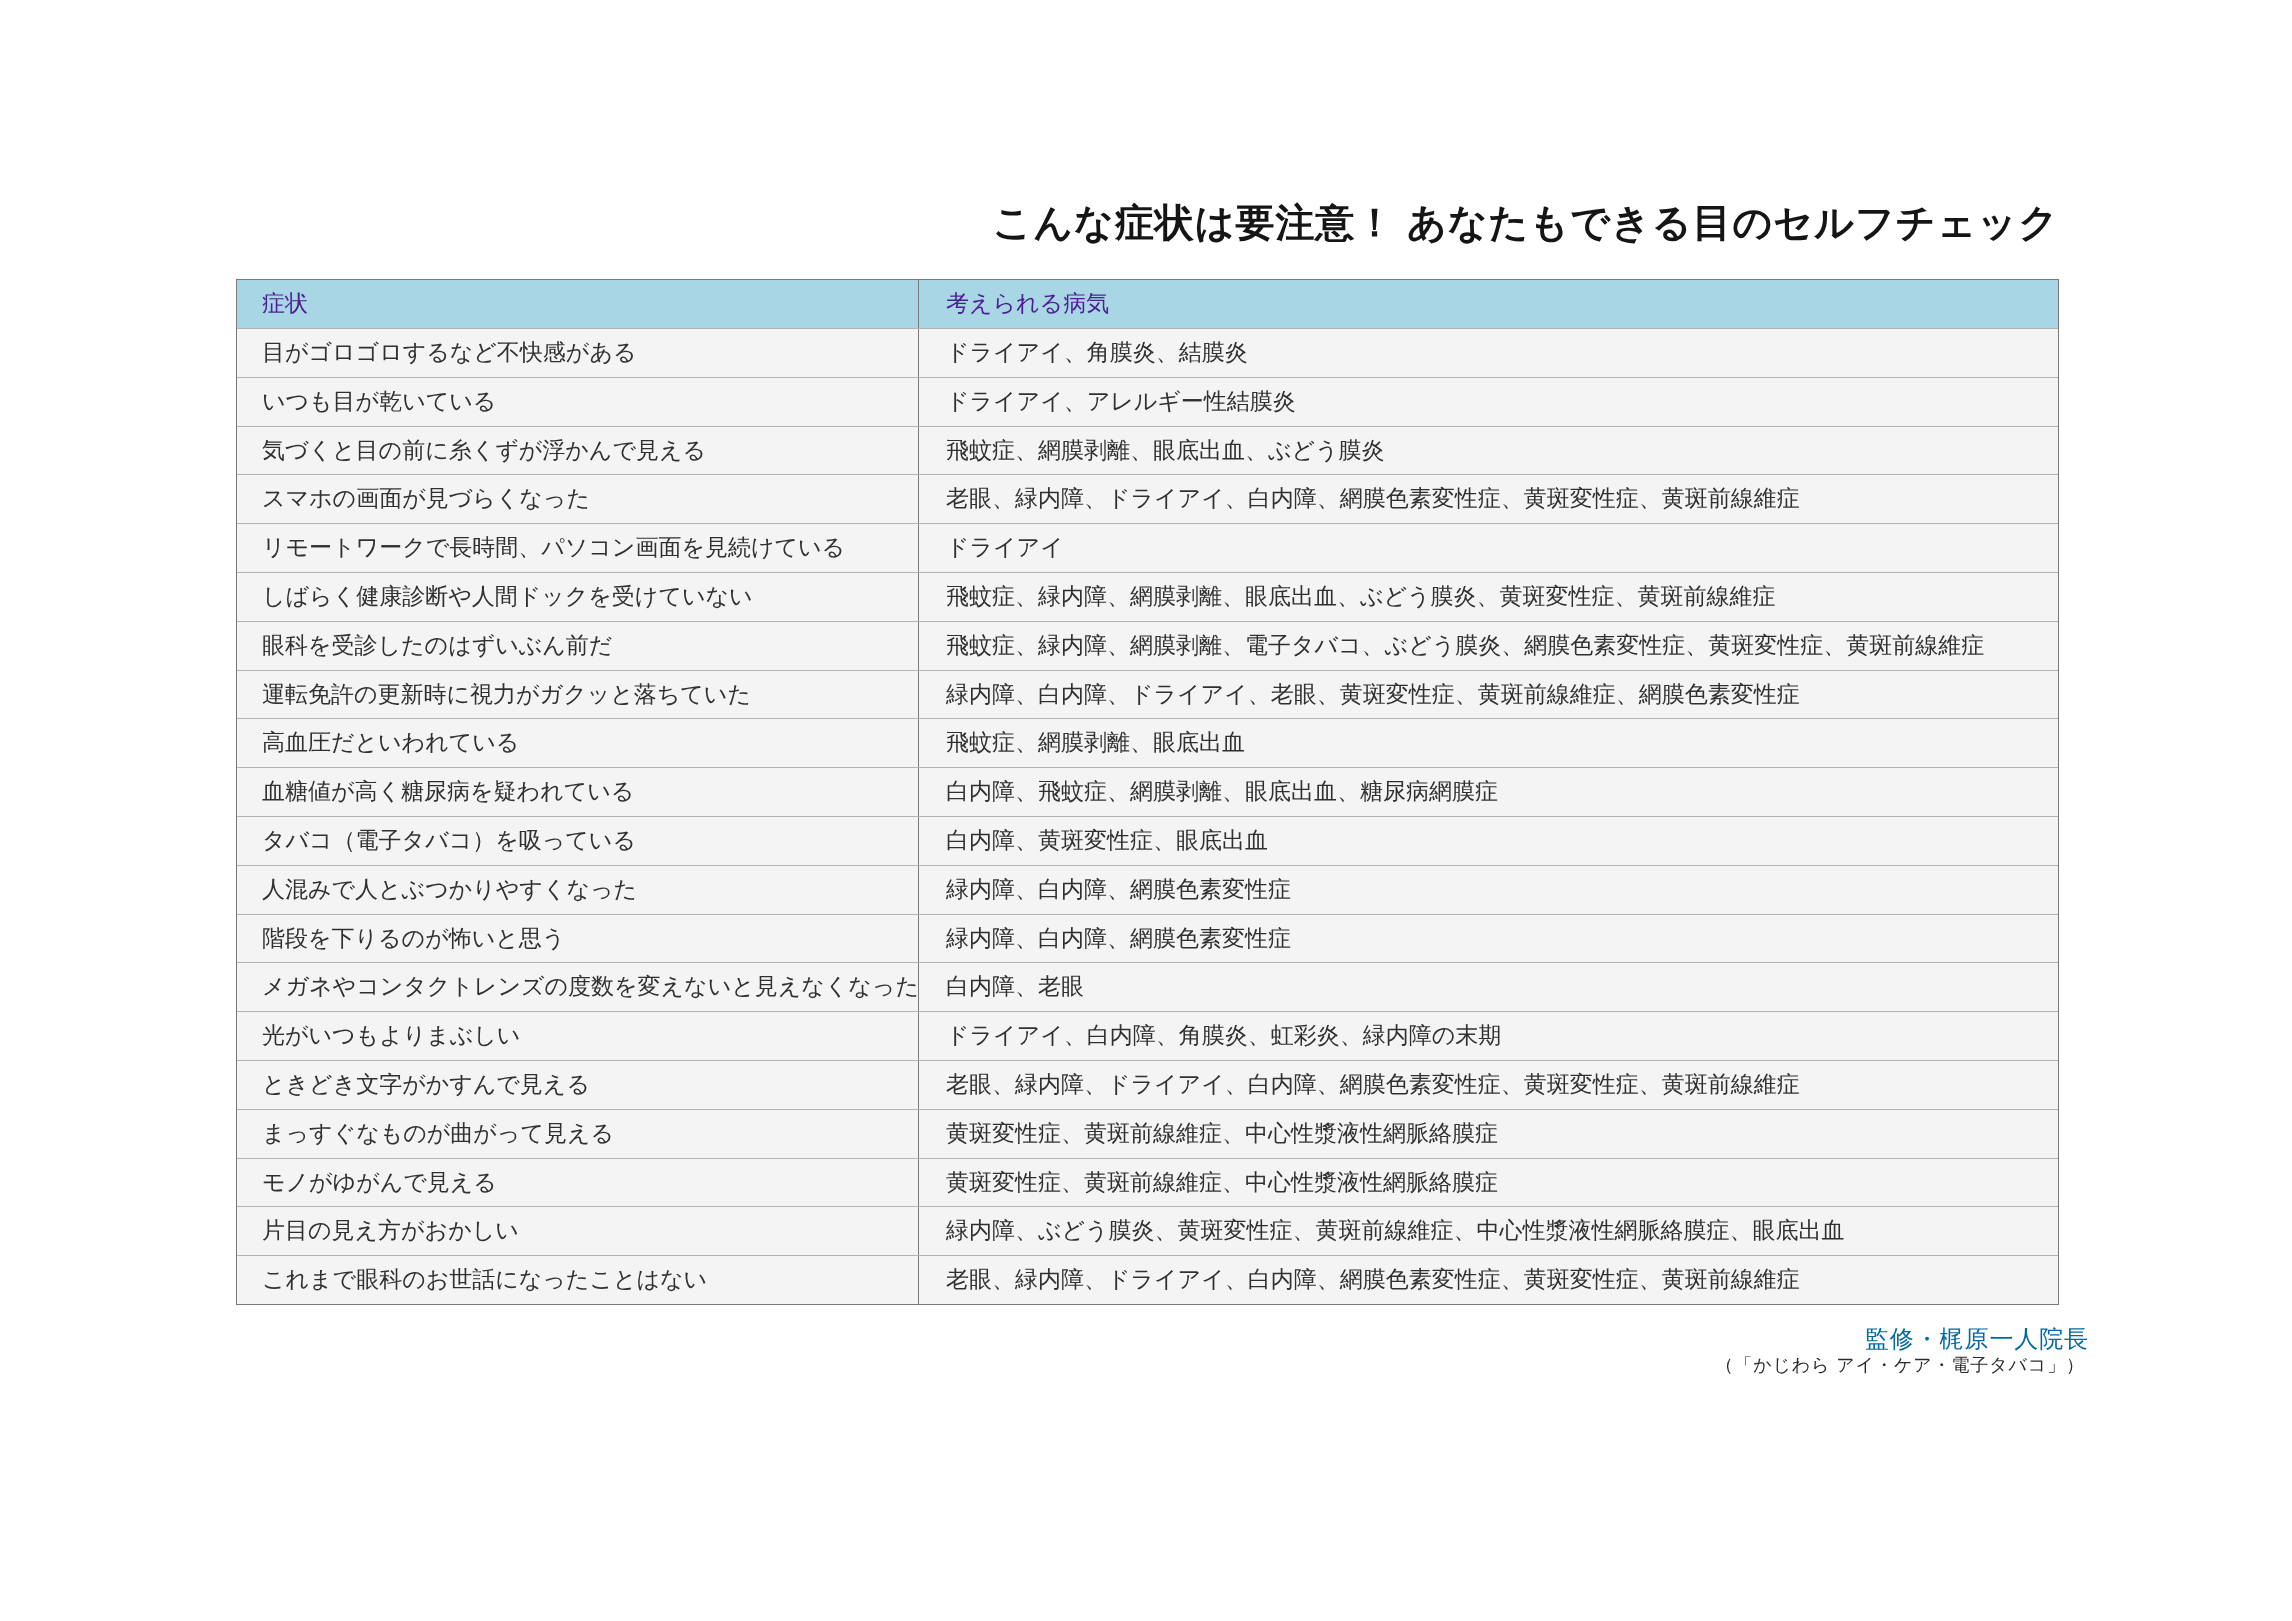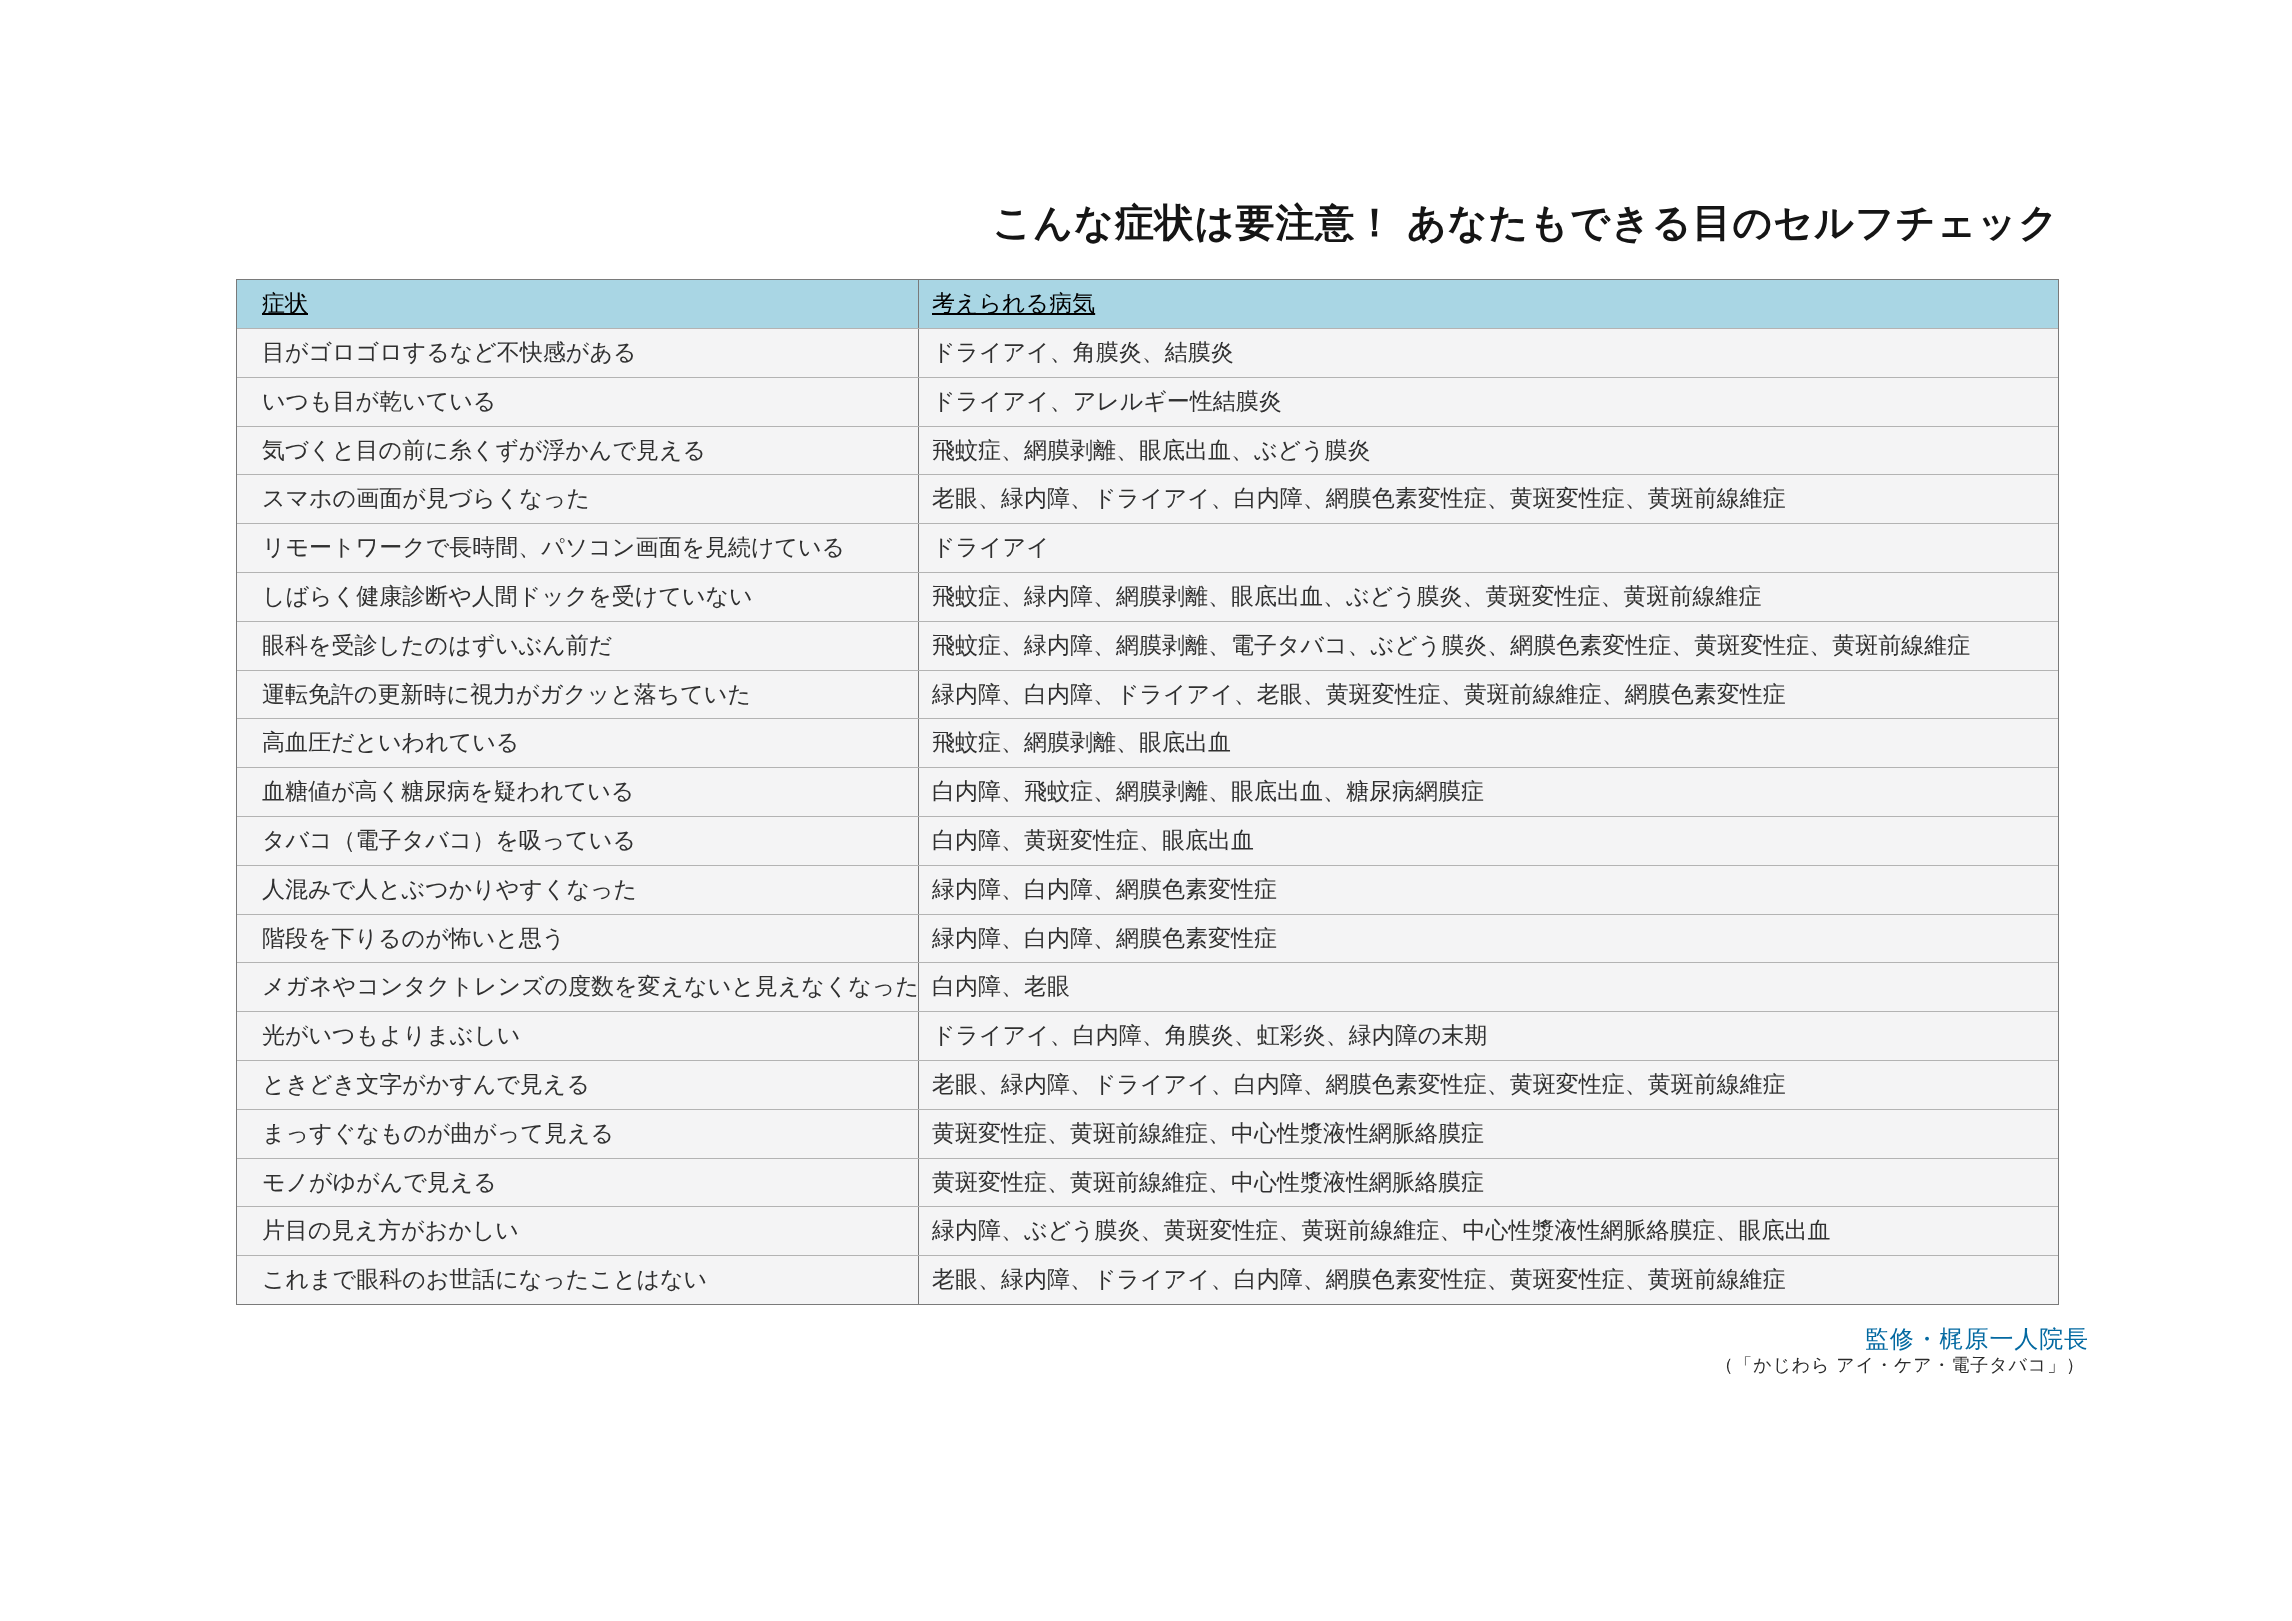--- a/index.html
+++ b/index.html
@@ -71,24 +71,24 @@
   }
   .cell.symptom {
     width: 681px;
     flex: 0 0 681px;
     padding-left: 25px;
     padding-right: 14.3px;
   }
   .cell.disease {
     flex: 1 1 auto;
     border-left: 1.8px solid var(--border-strong);
-    padding-left: 13px;
+    padding-left: 27px;
     padding-right: 14.3px;
   }
-  .t-header .cell { font-size: 23px; color: #000000; text-decoration: underline; }
+  .t-header .cell { font-size: 23px; color: #4c1d95; }
   .credit-supervisor {
     position: absolute;
     top: 1323px; right: 204px;
     font-size: 24px;
     color: #0369a1;
     letter-spacing: 0.9px;
     white-space: nowrap;
   }
   .credit-clinic {
     position: absolute;

